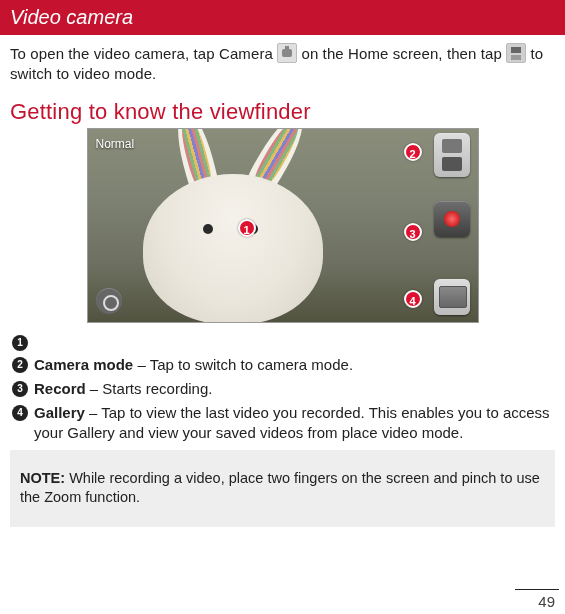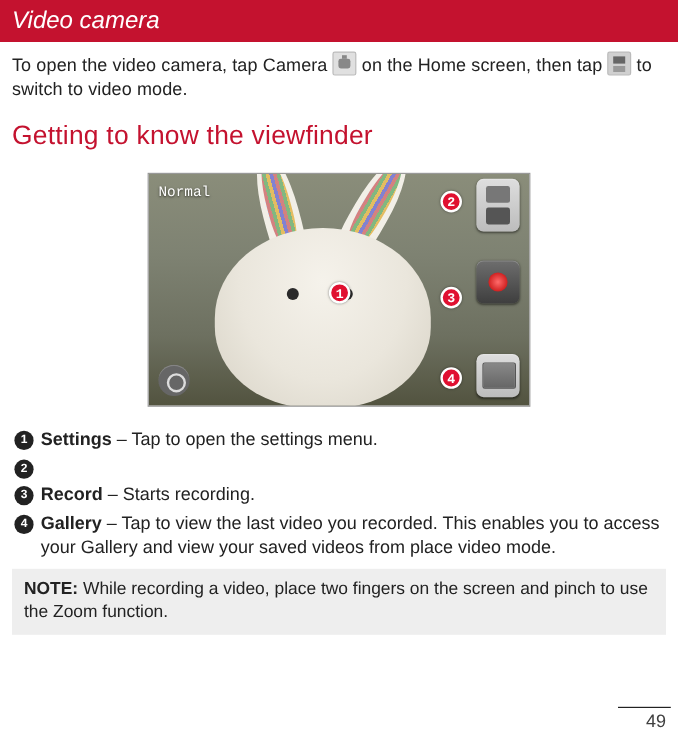--- a/index.html
+++ b/index.html
@@ -77,28 +77,27 @@
       font-weight: 300;
       font-size: 22px;
       margin: 14px 0 2px 0;
       letter-spacing: 0.2px;
     }
     .viewfinder-wrap {
       text-align: center;
       margin-bottom: 10px;
     }
     .viewfinder {
-      width: 319px;
+      width: 392px;
       height: 195px;
-      margin: 18px auto;
+      margin: 3px auto;
       border: 1px solid #999;
       position: relative;
       background: linear-gradient(180deg,#8a8d7a 0%,#7e8272 35%,#6d7060 70%,#52533f 100%);
       overflow: hidden;
-      font-family: Liberation Mono, monospace;
     }
     .vf-label {
       position: absolute;
       left: 8px; top: 8px;
       color: #fff;
       font-size: 12px;
       text-shadow: 0 1px 2px rgba(0,0,0,.7);
     }
     .bunny-body {
       position: absolute;
@@ -247,21 +246,21 @@
       font-weight: bold;
       text-align: center;
       line-height: 16px;
       margin-right: 6px;
       margin-top: 2px;
     }
     .list-text b { font-weight: bold; }
     .list-text { color: #222; }
     .note-box {
       background: #eee;
-      padding: 8px 10px;
+      padding: 19px 10px;
       margin: 6px 10px 0 10px;
       font-size: 14.5px;
       line-height: 1.35;
       color: #222;
     }
     .note-box b { font-weight: bold; }
     .page-num {
       position: absolute;
       right: 10px;
       bottom: 4px;
@@ -308,24 +307,24 @@
       <div class="marker m1">1</div>
       <div class="marker m2">2</div>
       <div class="marker m3">3</div>
       <div class="marker m4">4</div>
     </div>
   </div>
 
   <div class="list">
     <div class="list-row">
       <span class="bullet">1</span>
-      <span class="list-text"><b>Settings</b><span> – Tap to open the settings menu.</span></span>
     </div>
     <div class="list-row">
       <span class="bullet">2</span>
+      <span class="list-text"><b>Camera mode</b><span> – Tap to switch to camera mode.</span></span>
     </div>
     <div class="list-row">
       <span class="bullet">3</span>
       <span class="list-text"><b>Record</b><span> – Starts recording.</span></span>
     </div>
     <div class="list-row">
       <span class="bullet">4</span>
       <span class="list-text"><b>Gallery</b><span> – Tap to view the last video you recorded. This enables you to access your Gallery and view your saved videos from place video mode.</span></span>
     </div>
   </div>

